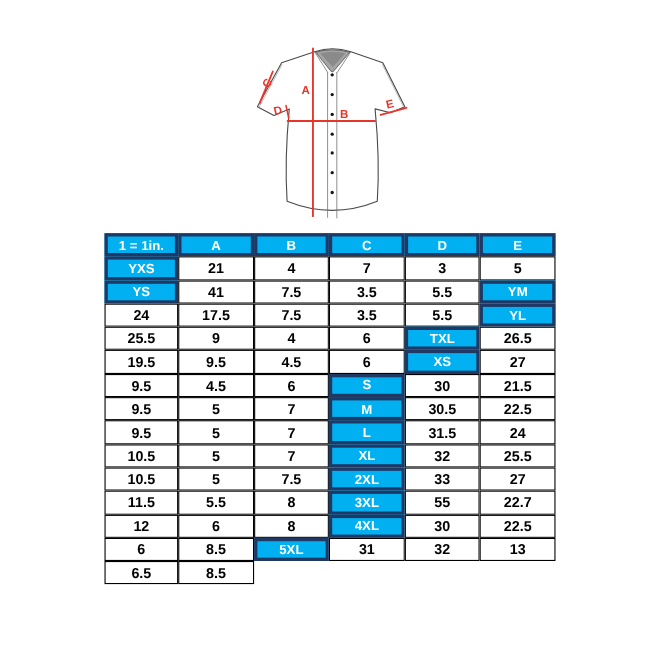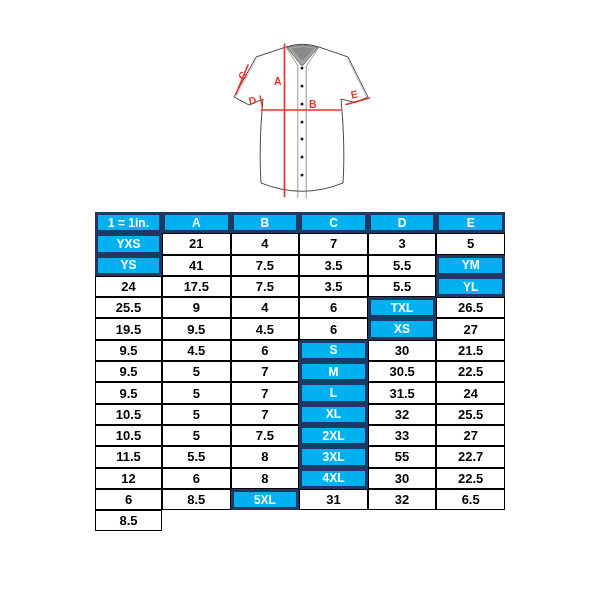--- a/index.html
+++ b/index.html
@@ -197,17 +197,18 @@
       <div class="dcell">6</div>
       <div class="dcell">8</div>
       <div class="hcell">4XL</div>
       <div class="dcell">30</div>
       <div class="dcell">22.5</div>
       <div class="dcell">6</div>
       <div class="dcell">8.5</div>
       <div class="hcell">5XL</div>
       <div class="dcell">31</div>
       <div class="dcell">32</div>
+      <div class="dcell">13</div>
       <div class="dcell">6.5</div>
       <div class="dcell">8.5</div>
     </div>
 
 </div>
 
 </body></html>

